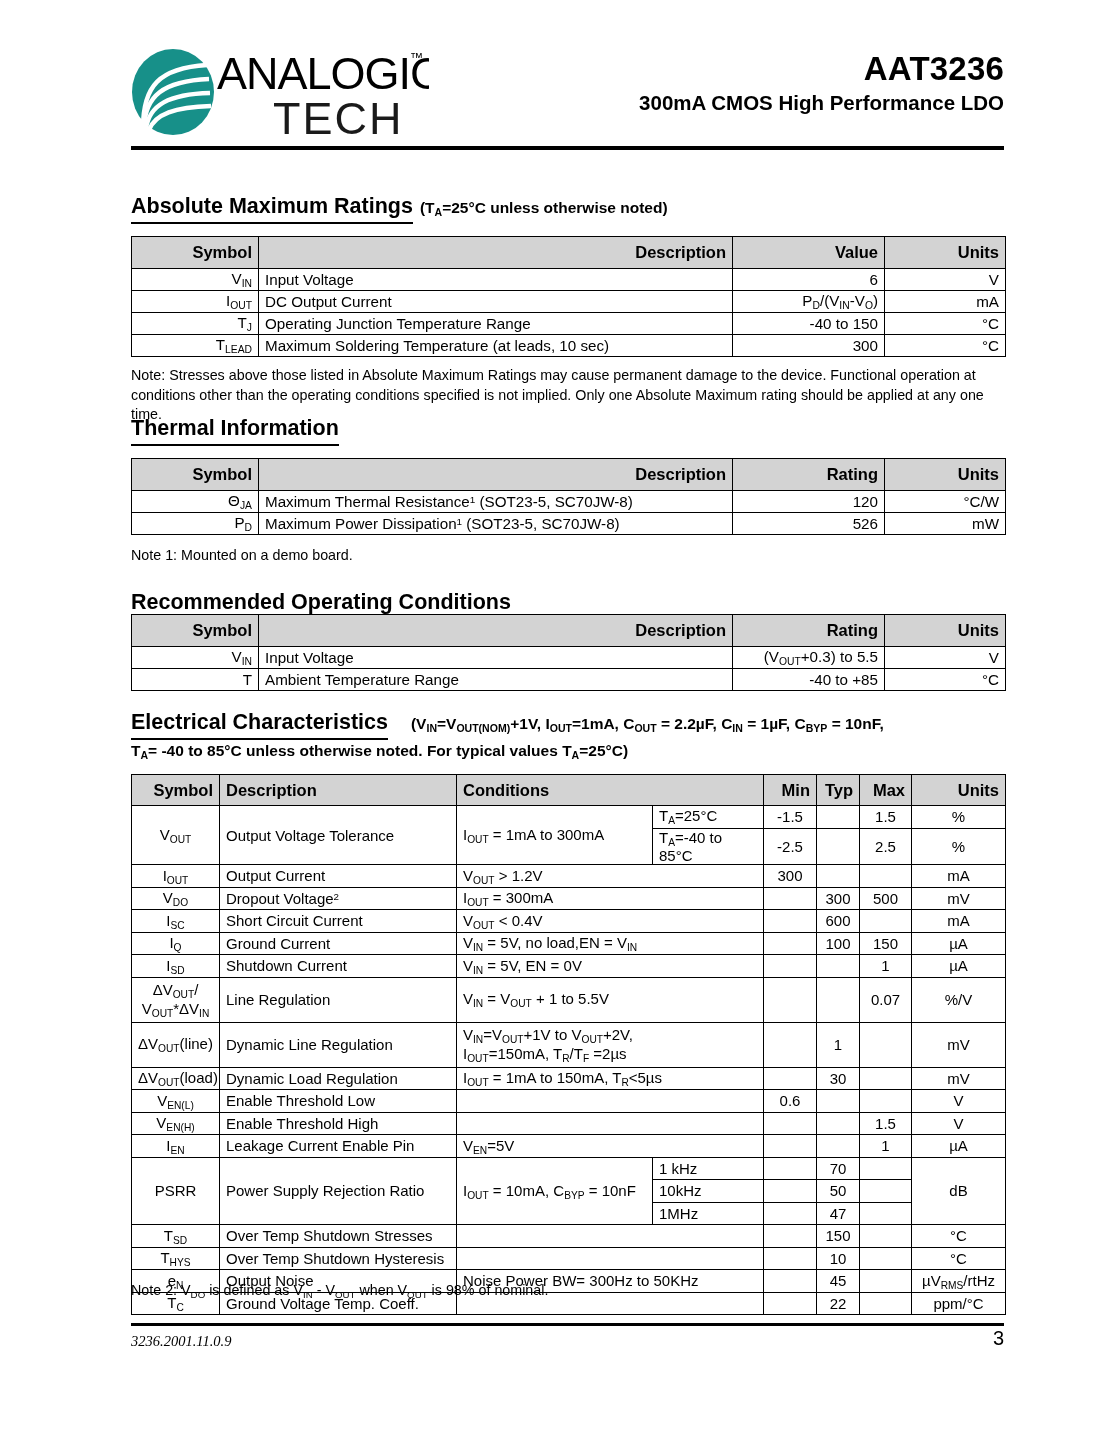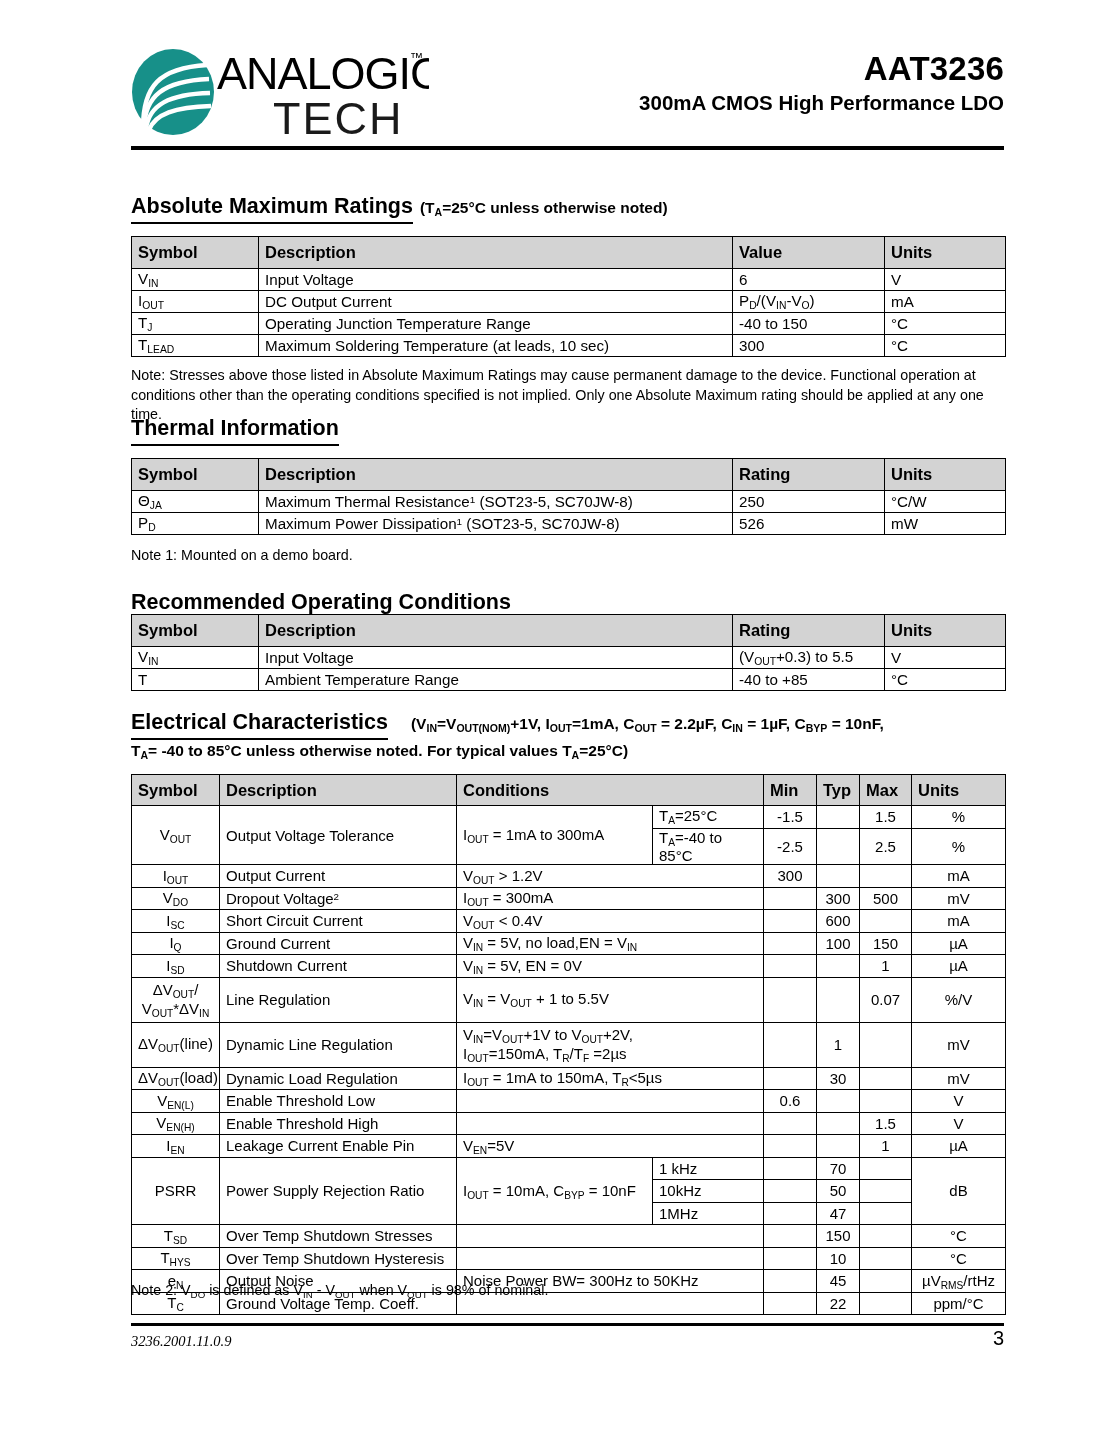--- a/index.html
+++ b/index.html
@@ -31,21 +31,21 @@
   table{border-collapse:collapse;table-layout:fixed;}
   table.dt{position:absolute;border:1.6px solid #000;}
   table.dt th,table.dt td{
     border:1px solid #000;
     font-size:15.2px;
     padding:0 6px;
     height:21px;
     vertical-align:middle;
   }
   table.dt th{background:#d3d3d3;font-weight:bold;height:31px;font-size:16.5px;}
-  .c{text-align:left;}
+  .c{text-align:right;}
   .l{text-align:left;}
   sub{font-size:.68em;vertical-align:-.26em;}
   sup{font-size:.65em;vertical-align:.45em;}
 
   
   .note{position:absolute;font-size:14.3px;line-height:19.5px;}
 
   
   table.ec th,table.ec td{font-size:15px;height:21.5px;}
   table.ec th{height:30px;font-size:16.5px;}
@@ -156,21 +156,21 @@
           <th class="c">Symbol</th>
           <th class="c">Description</th>
           <th class="c">Rating</th>
           <th class="c">Units</th>
         </tr>
       </thead>
     <tbody>
         <tr>
           <td class="c">Θ<sub>JA</sub></td>
           <td class="l">Maximum Thermal Resistance<sup>1</sup> (SOT23-5, SC70JW-8)</td>
-          <td class="c">250</td>
+          <td class="c">120</td>
           <td class="c">°C/W</td>
         </tr>
         <tr>
           <td class="c">P<sub>D</sub></td>
           <td class="l">Maximum Power Dissipation<sup>1</sup> (SOT23-5, SC70JW-8)</td>
           <td class="c">526</td>
           <td class="c">mW</td>
         </tr>
       </tbody>
   </table>

